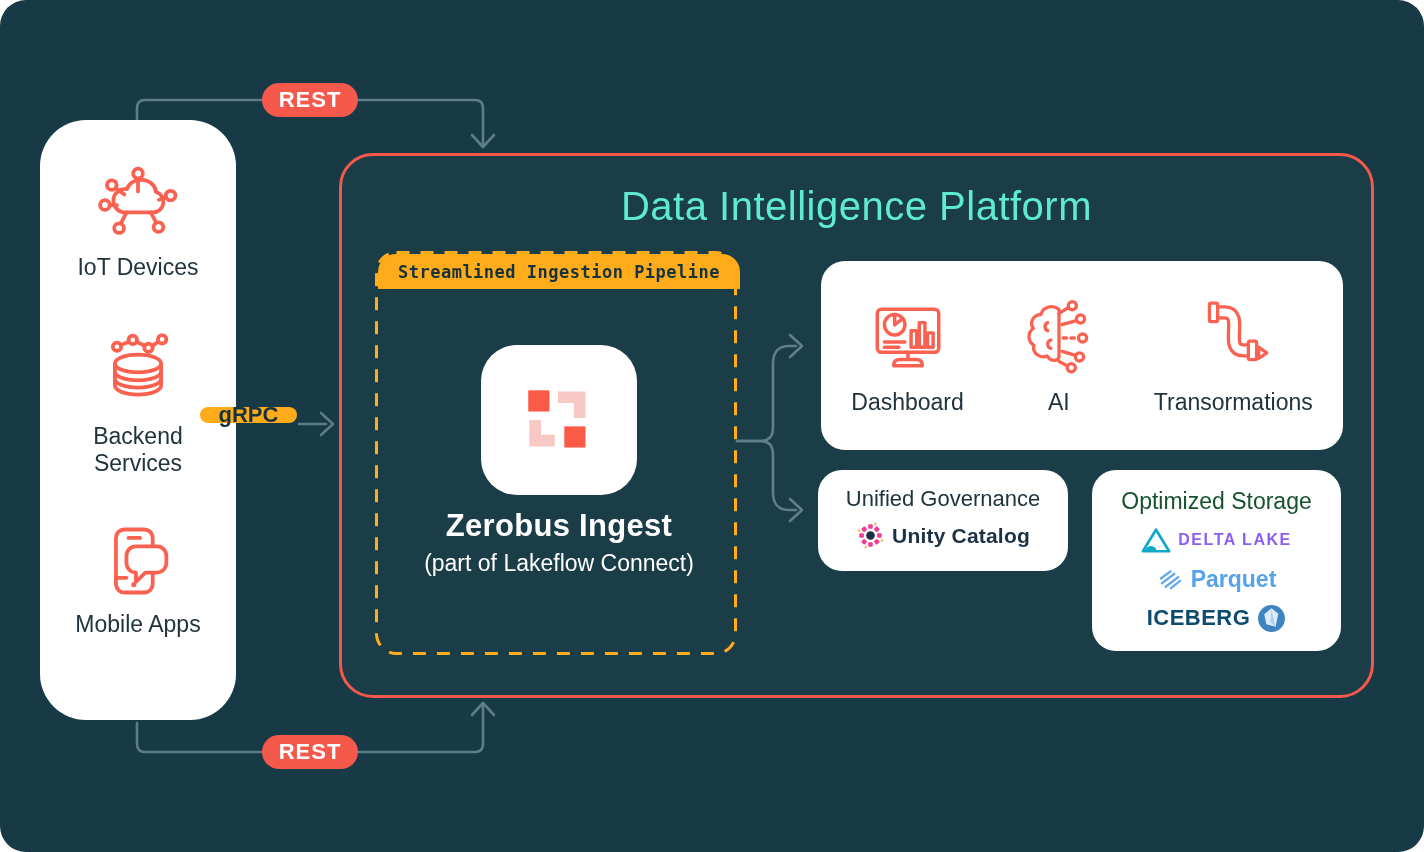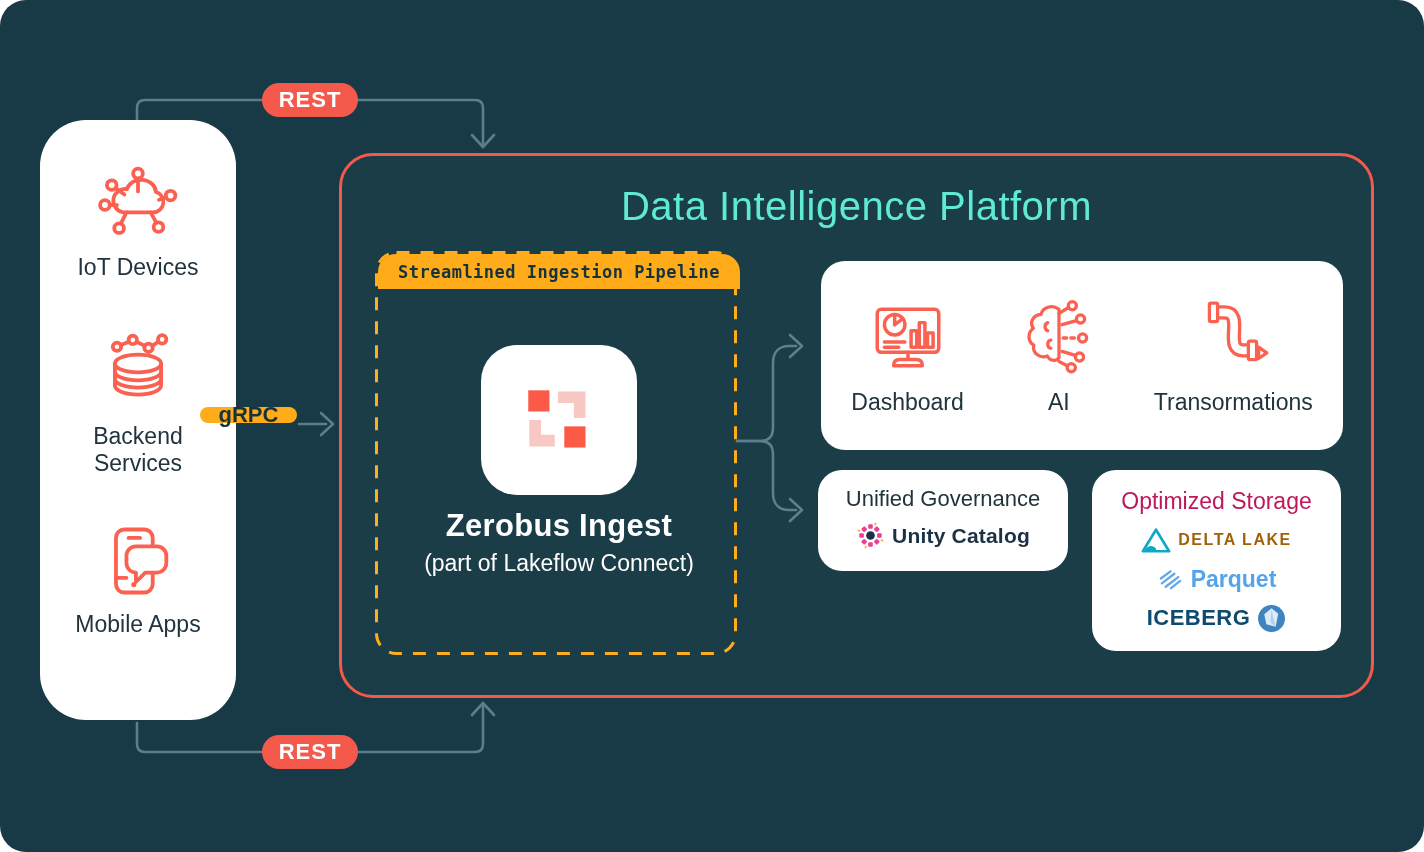--- a/index.html
+++ b/index.html
@@ -46,23 +46,23 @@
   .cap-label{margin-top:10px;color:#21343D;font-size:23px;white-space:nowrap;}
 
   .gov-card{left:476px;top:314px;width:250px;height:101px;display:flex;flex-direction:column;align-items:center;
         padding-top:16px;}
   .gov-title{color:#21343D;font-size:22px;}
   .gov-logo-row{display:flex;align-items:center;gap:7px;margin-top:9px;}
   .uc-text{color:#1B3145;font-size:21px;font-weight:700;letter-spacing:0.2px;}
 
   .store-card{left:750px;top:314px;width:249px;height:181px;display:flex;flex-direction:column;align-items:center;
         padding-top:18px;}
-  .store-title{color:#be185d;font-size:23px;}
+  .store-title{color:#14532d;font-size:23px;}
   .logo-row{display:flex;align-items:center;gap:7px;margin-top:11px;height:28px;}
-  .delta-text{color:#a16207;font-weight:700;font-size:16px;letter-spacing:1.5px;}
+  .delta-text{color:#8b5cf6;font-weight:700;font-size:16px;letter-spacing:1.5px;}
   .parquet-text{color:#55A3E8;font-weight:700;font-size:23px;}
   .iceberg-text{color:#0c4a6e;font-weight:700;font-size:22px;letter-spacing:0.5px;}
 </style>
 </head>
 <body>
 
 <div class="canvas">
 
   <svg class="wires" viewBox="0 0 1424 852">
     <g fill="none" stroke="#5E7D8A" stroke-width="2.6" stroke-linecap="round" stroke-linejoin="round">

